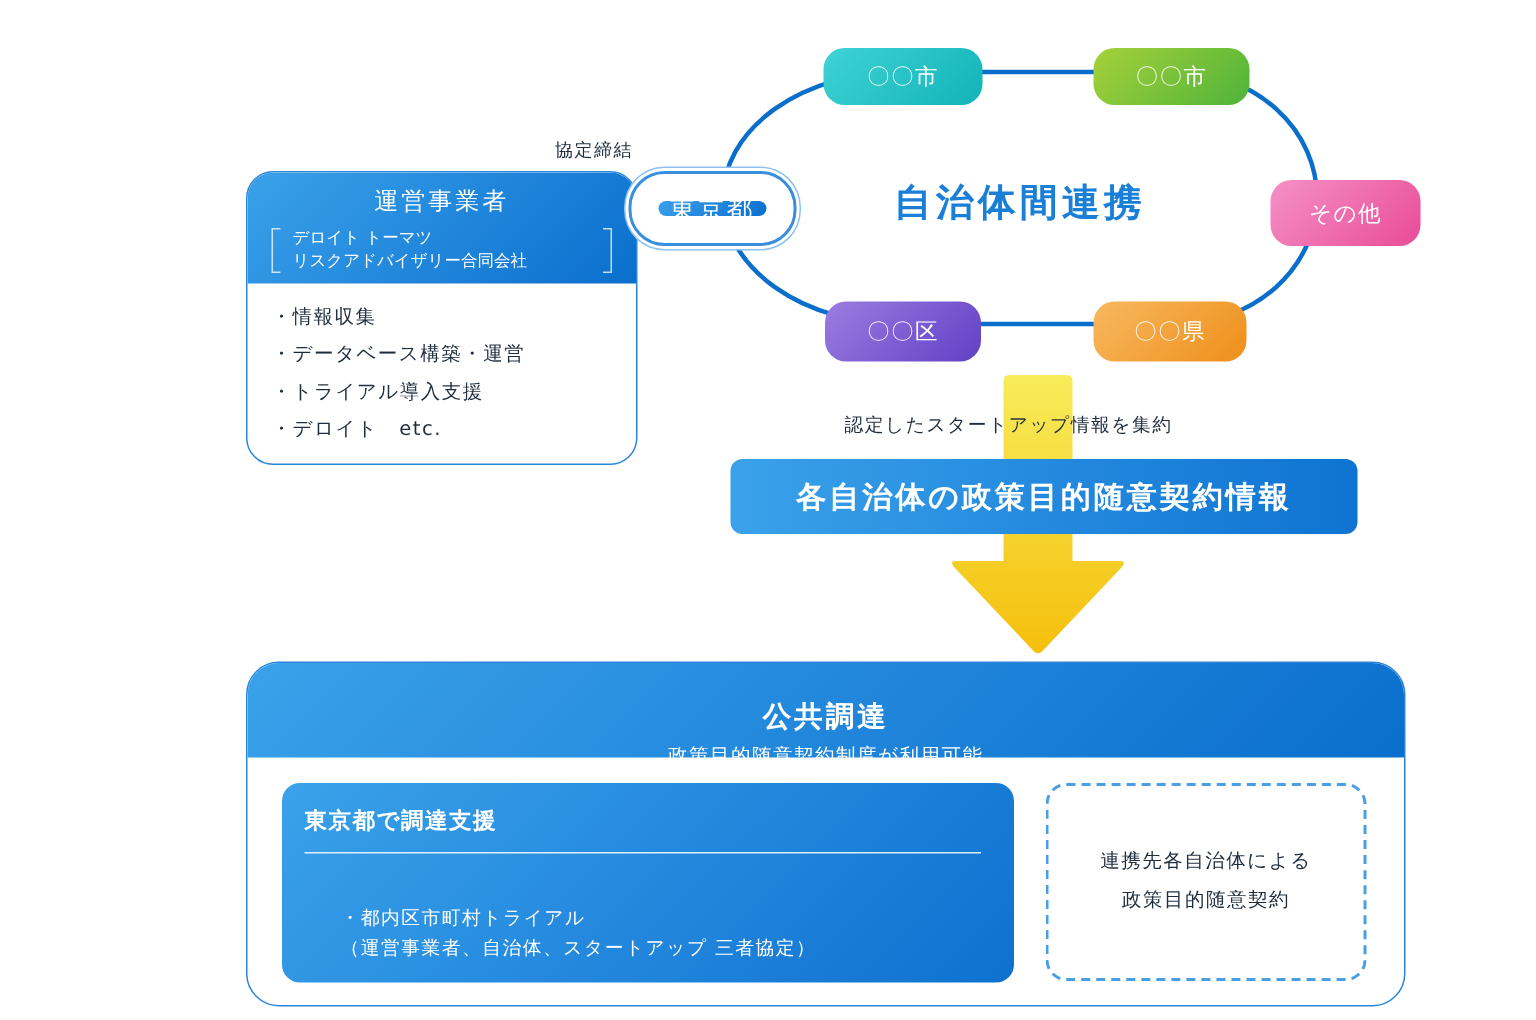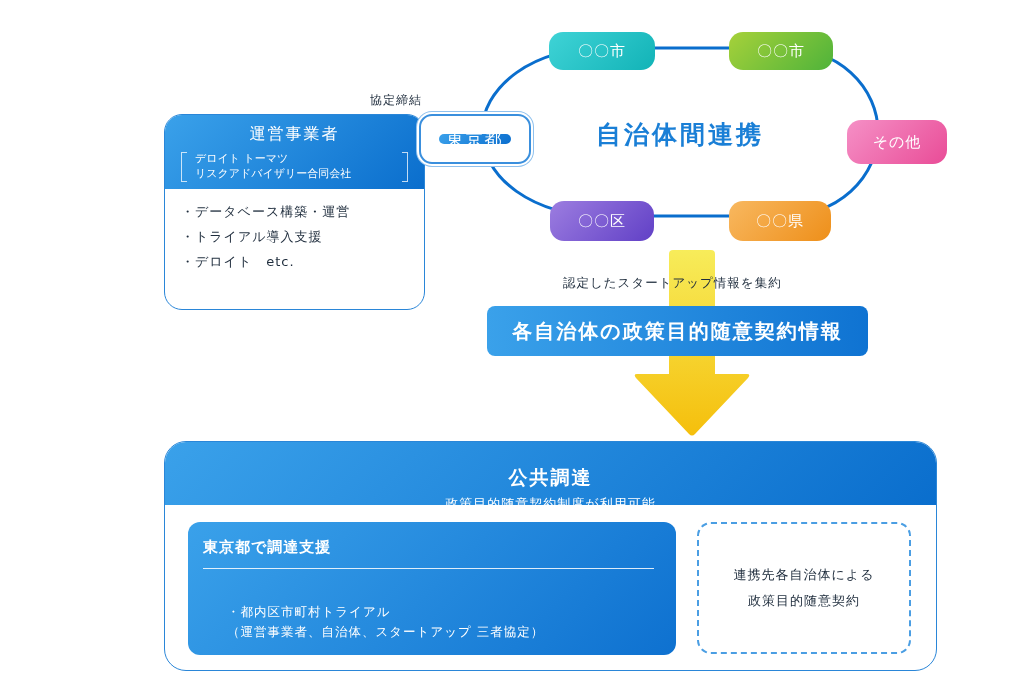--- a/index.html
+++ b/index.html
@@ -9,21 +9,21 @@
   svg.ring { position:absolute; left:0; top:0; }
   .pill { position:absolute; display:flex; align-items:center; justify-content:center;
           color:#fff; font-size:15px; border-radius:14px; letter-spacing:1px; }
   .p-teal { background:linear-gradient(135deg,#3fd3d6,#12b3b7); }
   .p-green { background:linear-gradient(135deg,#a6d13a,#4fb33a); }
   .p-pink { background:linear-gradient(135deg,#f590c6,#e94c97); }
   .p-purple { background:linear-gradient(135deg,#9c7de0,#6140c6); }
   .p-orange { background:linear-gradient(135deg,#f8b860,#ee8f1a); }
 
   #tokyo-wrap { left:419px; top:114px; width:112px; height:50px; border:2px solid #3a8fdd;
-                border-radius:13px; box-sizing:border-box; padding:18px; background:#fff;
+                border-radius:24px; box-sizing:border-box; padding:18px; background:#fff;
                 box-shadow:0 0 0 2px #fff, 0 0 0 3px #8fc1ee; }
   #tokyo { width:100%; height:100%; border-radius:13px; background:linear-gradient(135deg,#3aa0ea,#0b6fcf);
            color:#fff; display:flex; align-items:center; justify-content:center; font-size:17px; letter-spacing:2px; }
 
   .connector { position:absolute; left:388px; width:32px; height:2px; background:#2f86d7; }
 
   #agree { left:370px; top:92px; font-size:12px; color:#1f2d3d; letter-spacing:1px; }
 
   #operator { left:164px; top:114px; width:261px; height:196px; border:1.5px solid #2a86d8;
               border-radius:18px; box-sizing:border-box; overflow:hidden; background:#fff; }
@@ -37,21 +37,21 @@
   #operator .head .sub:before { left:0; border-right:none; }
   #operator .head .sub:after { right:0; border-left:none; }
   #operator ul { list-style:none; margin:0; padding:10px 0 0 16px; }
   #operator li { font-size:13px; line-height:25px; letter-spacing:1px; color:#1f2d3d; }
 
   #center-title { left:596px; top:118px; font-size:25px; font-weight:bold; color:#1a7fd6; letter-spacing:3px; }
 
   #arrow { left:633px; top:250px; width:118px; height:188px; }
 
   #aggregate-note { left:563px; top:275px; font-size:12.5px; color:#1f2d3d; letter-spacing:1px; }
-  #policy-banner { left:487px; top:306px; width:381px; height:50px; border-radius:8px;
+  #policy-banner { left:487px; top:306px; width:418px; height:50px; border-radius:8px;
                    background:linear-gradient(90deg,#3aa1ea,#0f73d2); color:#fff; font-size:20px;
                    font-weight:bold; display:flex; align-items:center; justify-content:center; letter-spacing:2px; }
 
   #procure { left:164px; top:441px; width:773px; height:230px; border:1.5px solid #2a86d8;
              border-radius:22px; box-sizing:border-box; overflow:hidden; background:#fff; }
   #procure .head { height:63px; background:linear-gradient(135deg,#3aa1ea,#0a6ecd); color:#fff; text-align:center; }
   #procure .head .t { font-size:19px; font-weight:bold; padding-top:23px; letter-spacing:2px; }
   #procure .head .s { font-size:13px; margin-top:4px; letter-spacing:1px; }
 
   #support { left:188px; top:522px; width:488px; height:133px; border-radius:12px;
@@ -79,20 +79,21 @@
 
 <div id="operator" class="abs">
   <div class="head">
     <div class="t">運営事業者</div>
     <div class="sub">
       <div>デロイト トーマツ</div>
       <div>リスクアドバイザリー合同会社</div>
     </div>
   </div>
   <ul>
+    <li>・情報収集</li>
     <li>・データベース構築・運営</li>
     <li>・トライアル導入支援</li>
     <li>・デロイト　etc.</li>
   </ul>
 </div>
 
 <div id="tokyo-wrap" class="abs">
   <div id="tokyo">東京都</div>
 </div>
 

